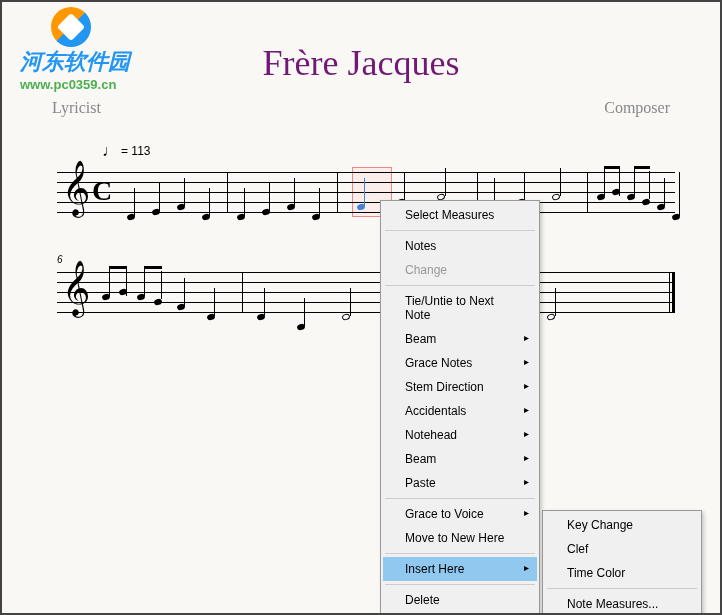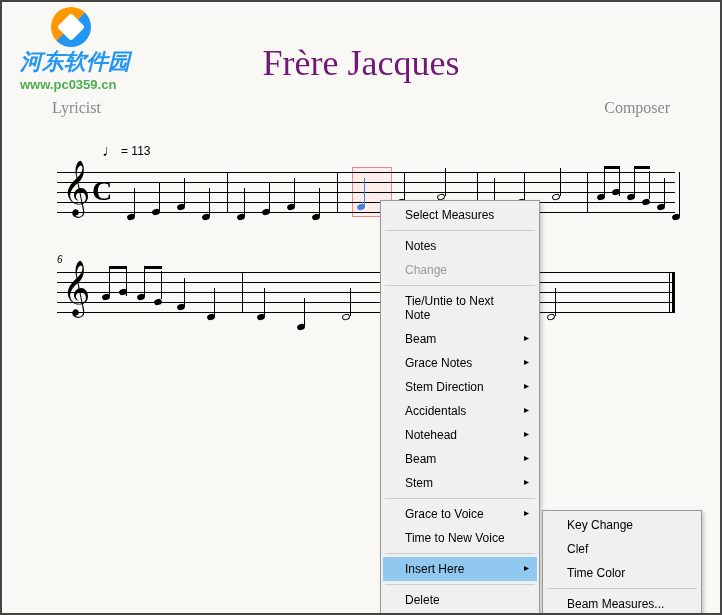--- a/index.html
+++ b/index.html
@@ -379,29 +379,29 @@
   <div class="menu-item">Notes</div>
   <div class="menu-item disabled">Change</div>
   <div class="menu-separator"></div>
   <div class="menu-item">Tie/Untie to Next Note</div>
   <div class="menu-item"><span>Beam</span><span class="menu-arrow">▸</span></div>
   <div class="menu-item"><span>Grace Notes</span><span class="menu-arrow">▸</span></div>
   <div class="menu-item"><span>Stem Direction</span><span class="menu-arrow">▸</span></div>
   <div class="menu-item"><span>Accidentals</span><span class="menu-arrow">▸</span></div>
   <div class="menu-item"><span>Notehead</span><span class="menu-arrow">▸</span></div>
   <div class="menu-item"><span>Beam</span><span class="menu-arrow">▸</span></div>
-  <div class="menu-item"><span>Stem</span><span class="menu-arrow">▸</span></div>
+  <div class="menu-item"><span>Paste</span><span class="menu-arrow">▸</span></div>
   <div class="menu-separator"></div>
   <div class="menu-item"><span>Grace to Voice</span><span class="menu-arrow">▸</span></div>
-  <div class="menu-item">Time to New Voice</div>
+  <div class="menu-item">Move to New Here</div>
   <div class="menu-separator"></div>
   <div class="menu-item highlighted"><span>Insert Here</span><span class="menu-arrow">▸</span></div>
   <div class="menu-separator"></div>
   <div class="menu-item">Delete</div>
 </div>
 
 <div class="context-menu menu-2">
   <div class="menu-item">Key Change</div>
   <div class="menu-item">Clef</div>
   <div class="menu-item">Time Color</div>
   <div class="menu-separator"></div>
-  <div class="menu-item">Beam Measures...</div>
+  <div class="menu-item">Note Measures...</div>
 </div>
 
 </body></html>

